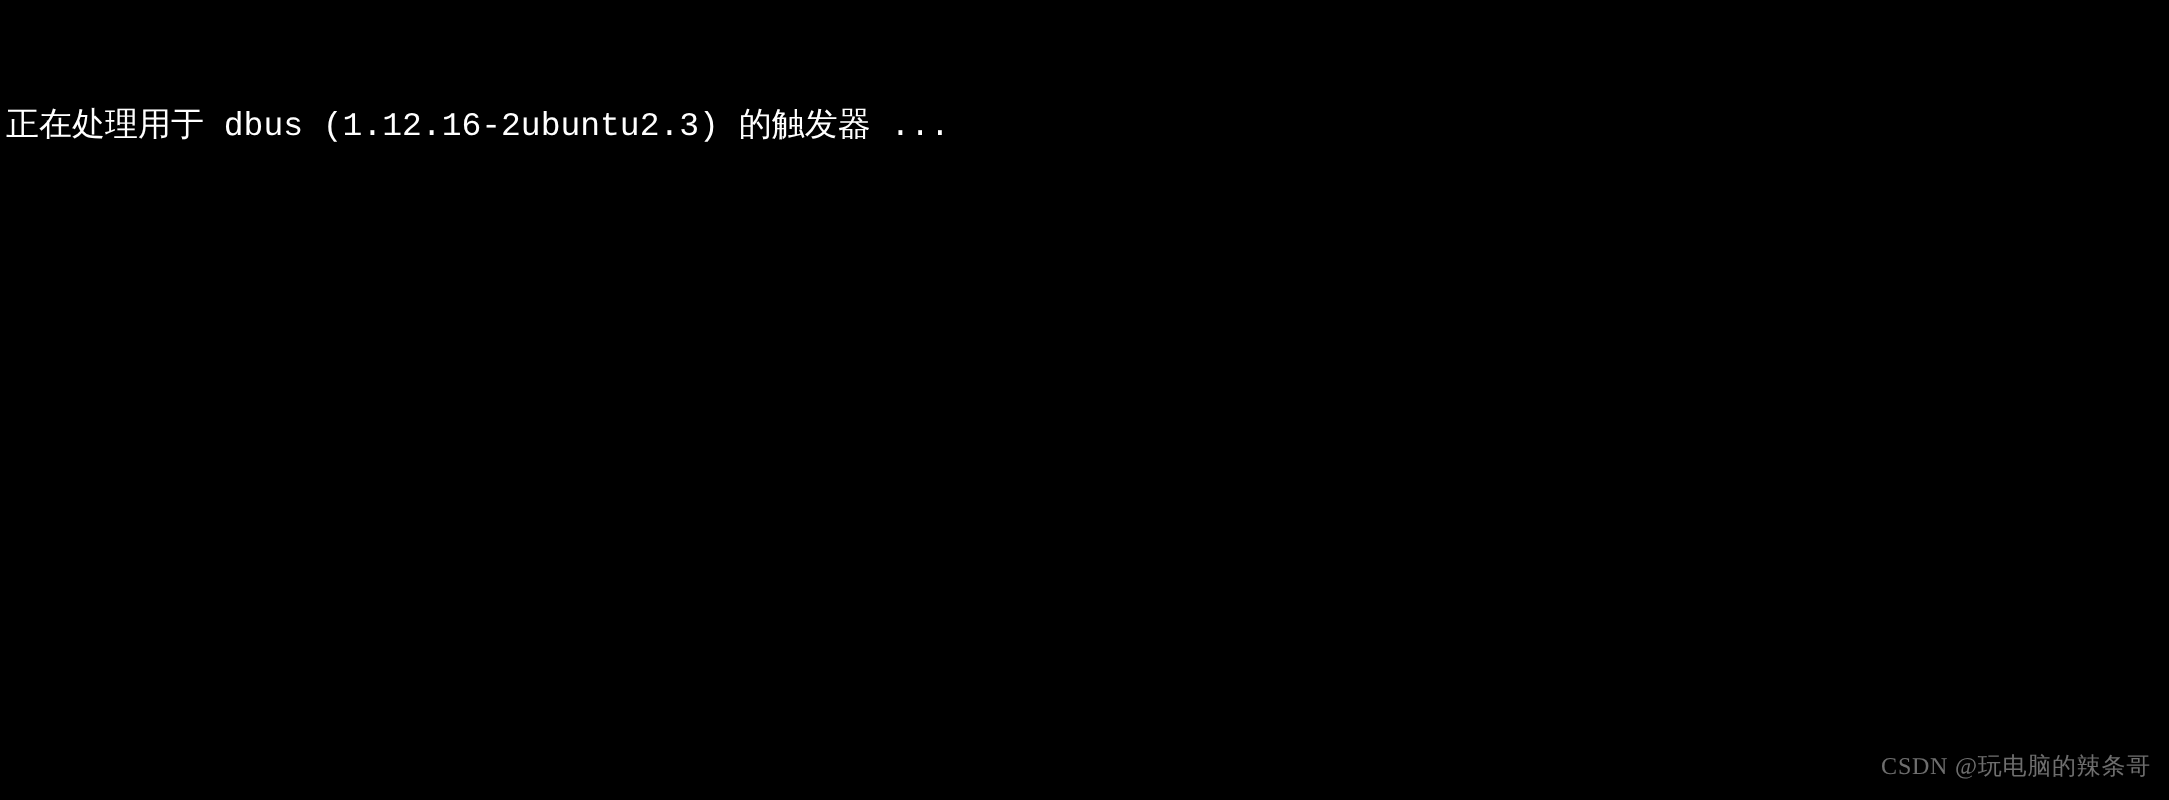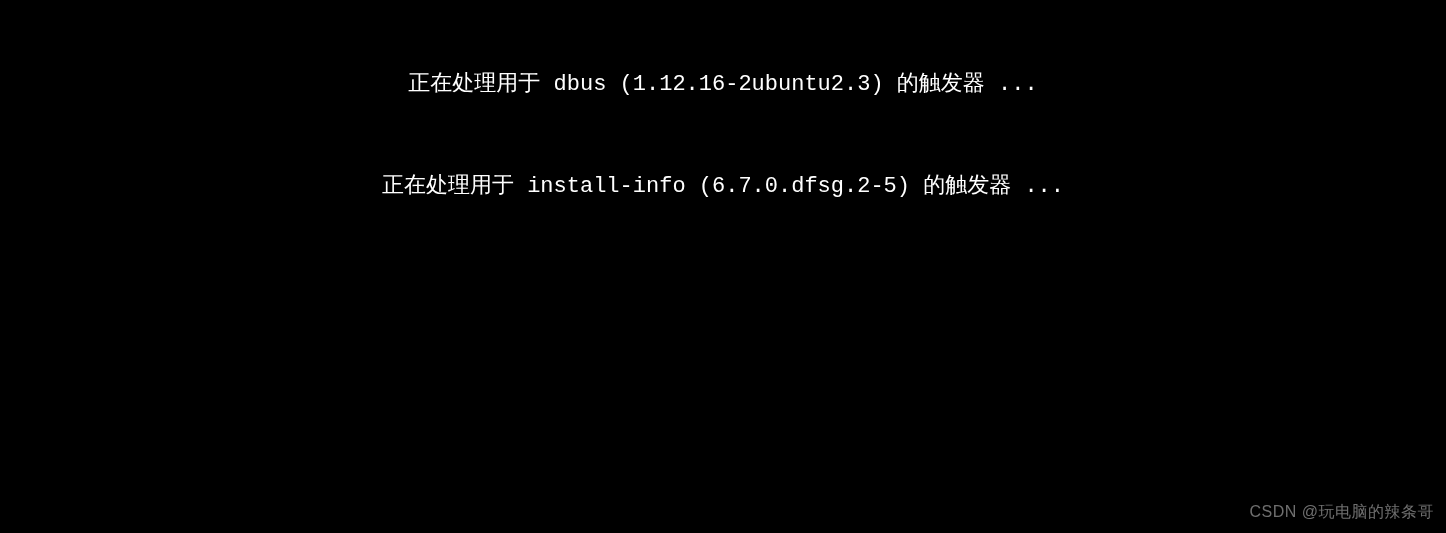--- a/index.html
+++ b/index.html
@@ -18,39 +18,37 @@
       height: 533px;
       overflow: hidden;
       position: relative;
     }
     .terminal-output {
       white-space: pre;
       font-variant-ligatures: none;
     }
     .line {
       display: block;
-      text-align: center;
     }
     .watermark {
       position: absolute;
       bottom: 8px;
       right: 12px;
       color: rgba(200, 200, 200, 0.55);
-      font-family: Liberation Sans, sans-serif;
+      font-family: Liberation Serif, serif;
       font-size: 16px;
       letter-spacing: 0.5px;
       margin-top: 22px;
     }
   </style>
 </head>
 <body>
 
 <div class="terminal-output">
   <span class="line">正在处理用于 dbus (1.12.16-2ubuntu2.3) 的触发器 ...</span>
-  <span class="line">正在处理用于 install-info (6.7.0.dfsg.2-5) 的触发器 ...</span>
   
   
   
   
   
   
   
   
   
   

